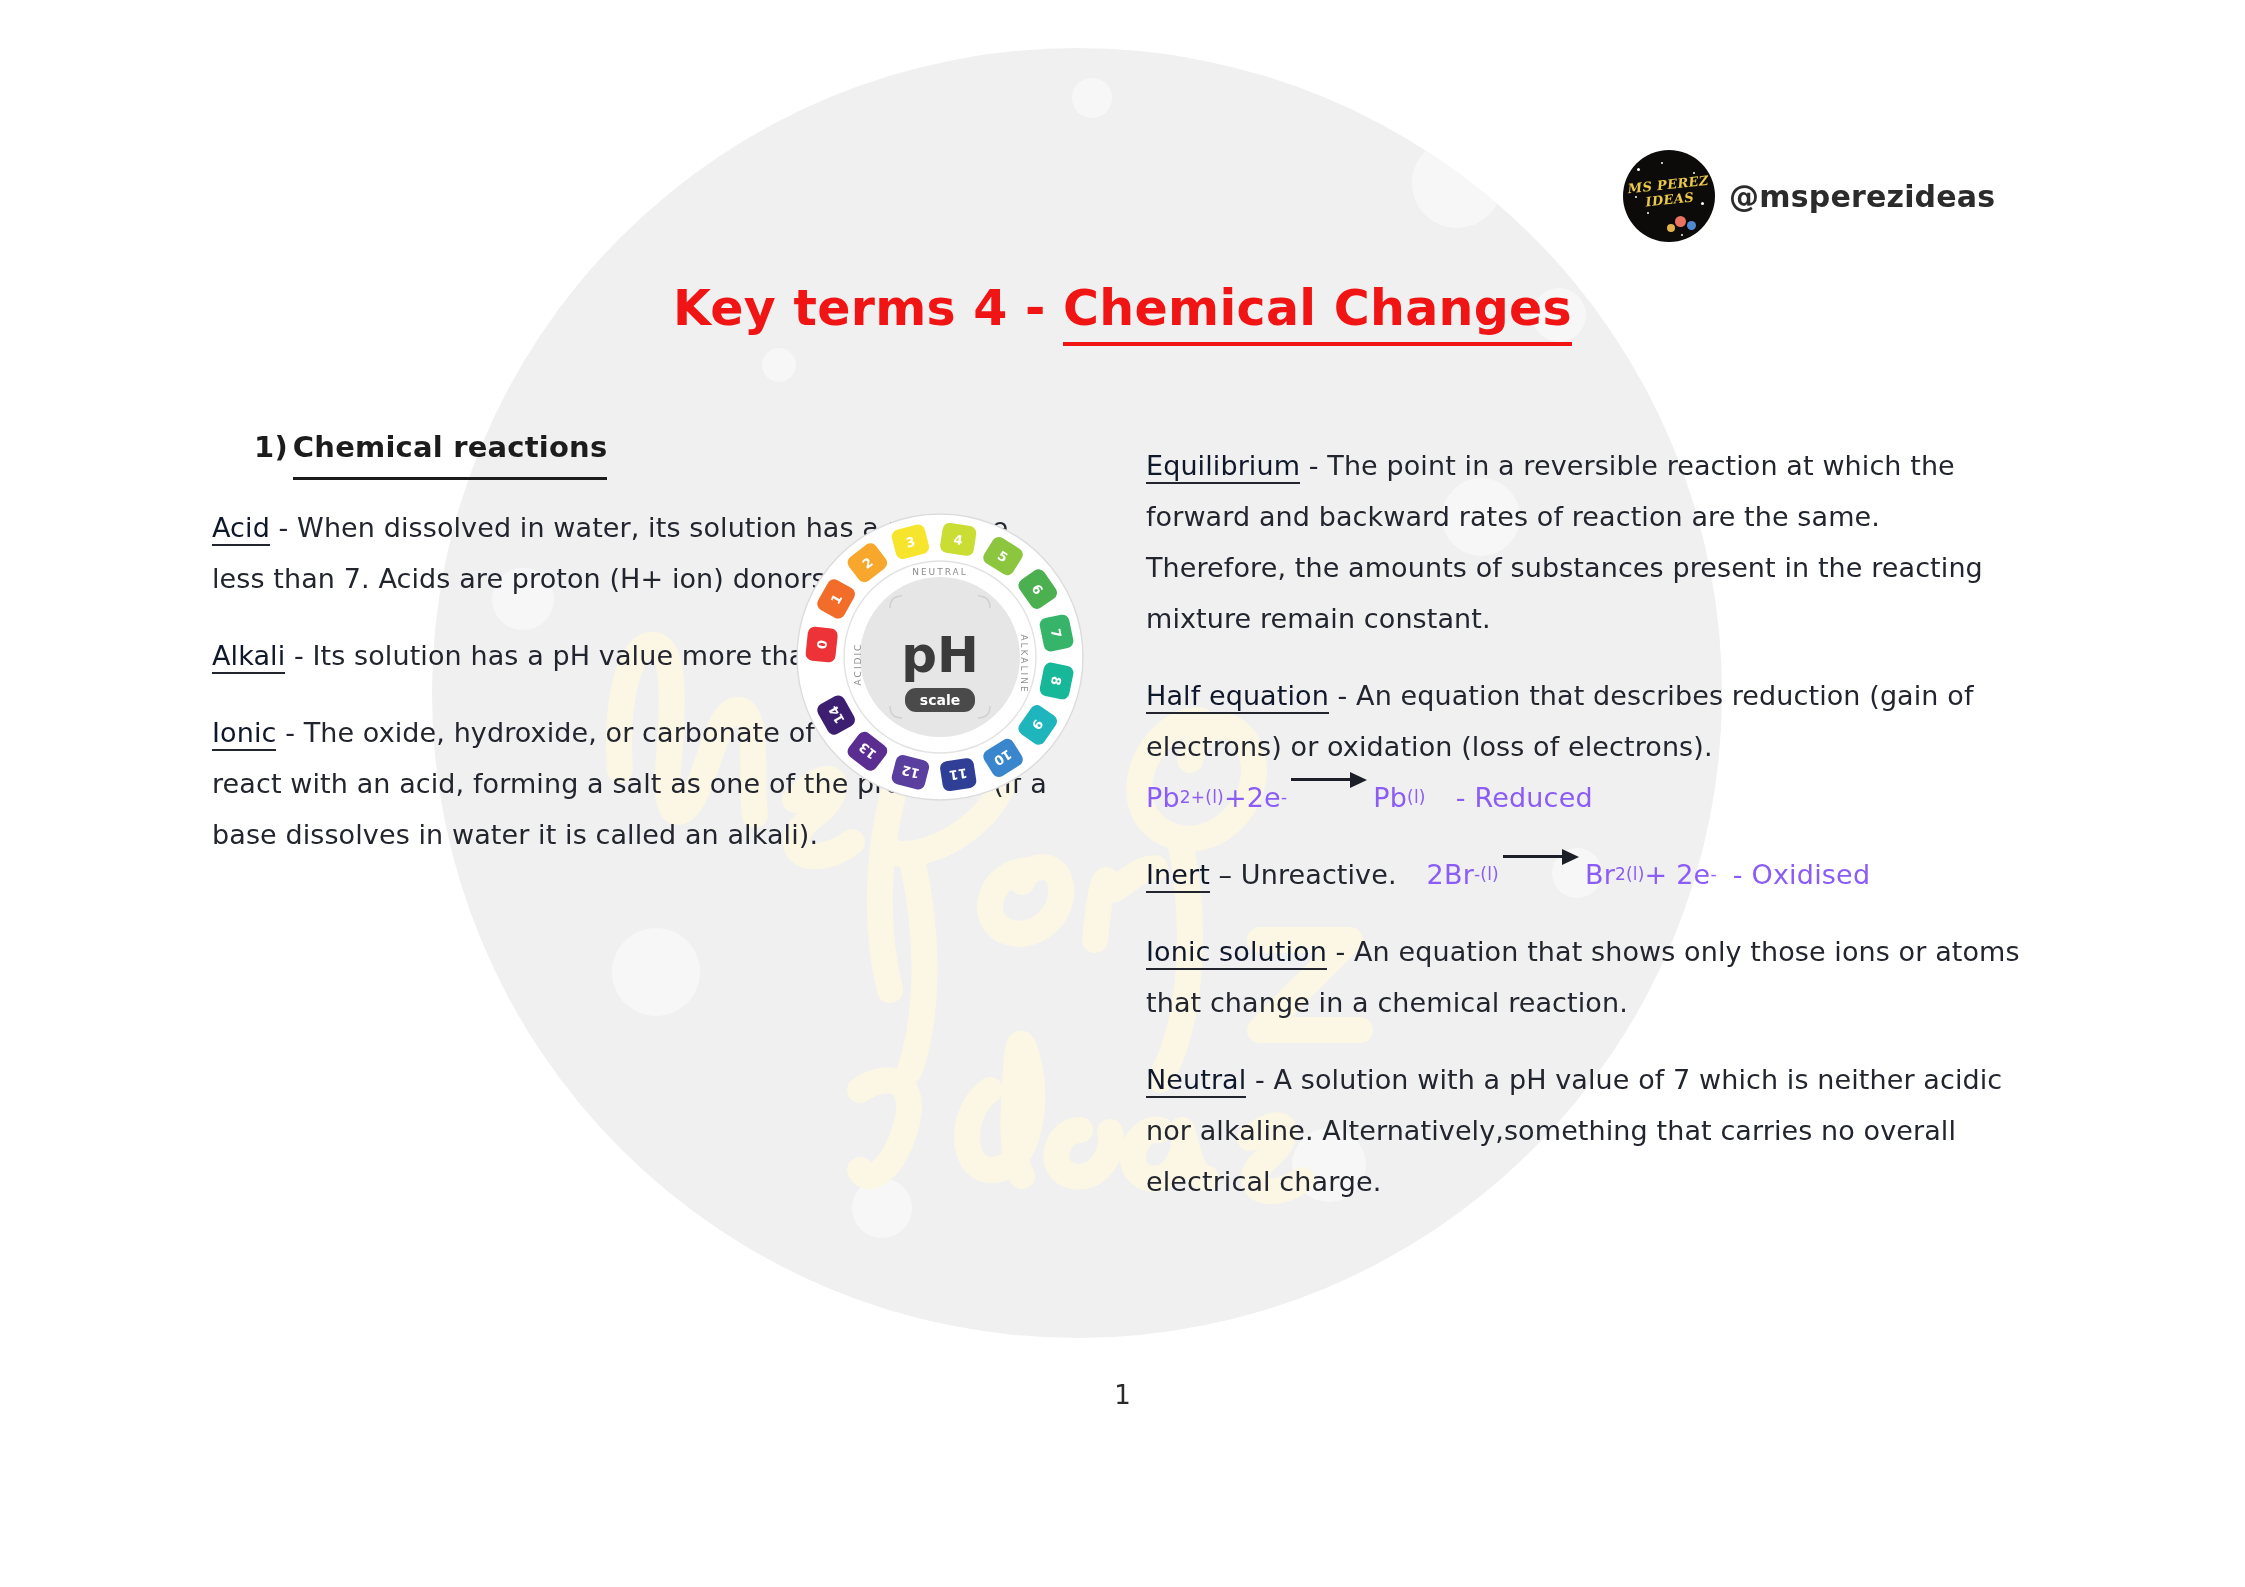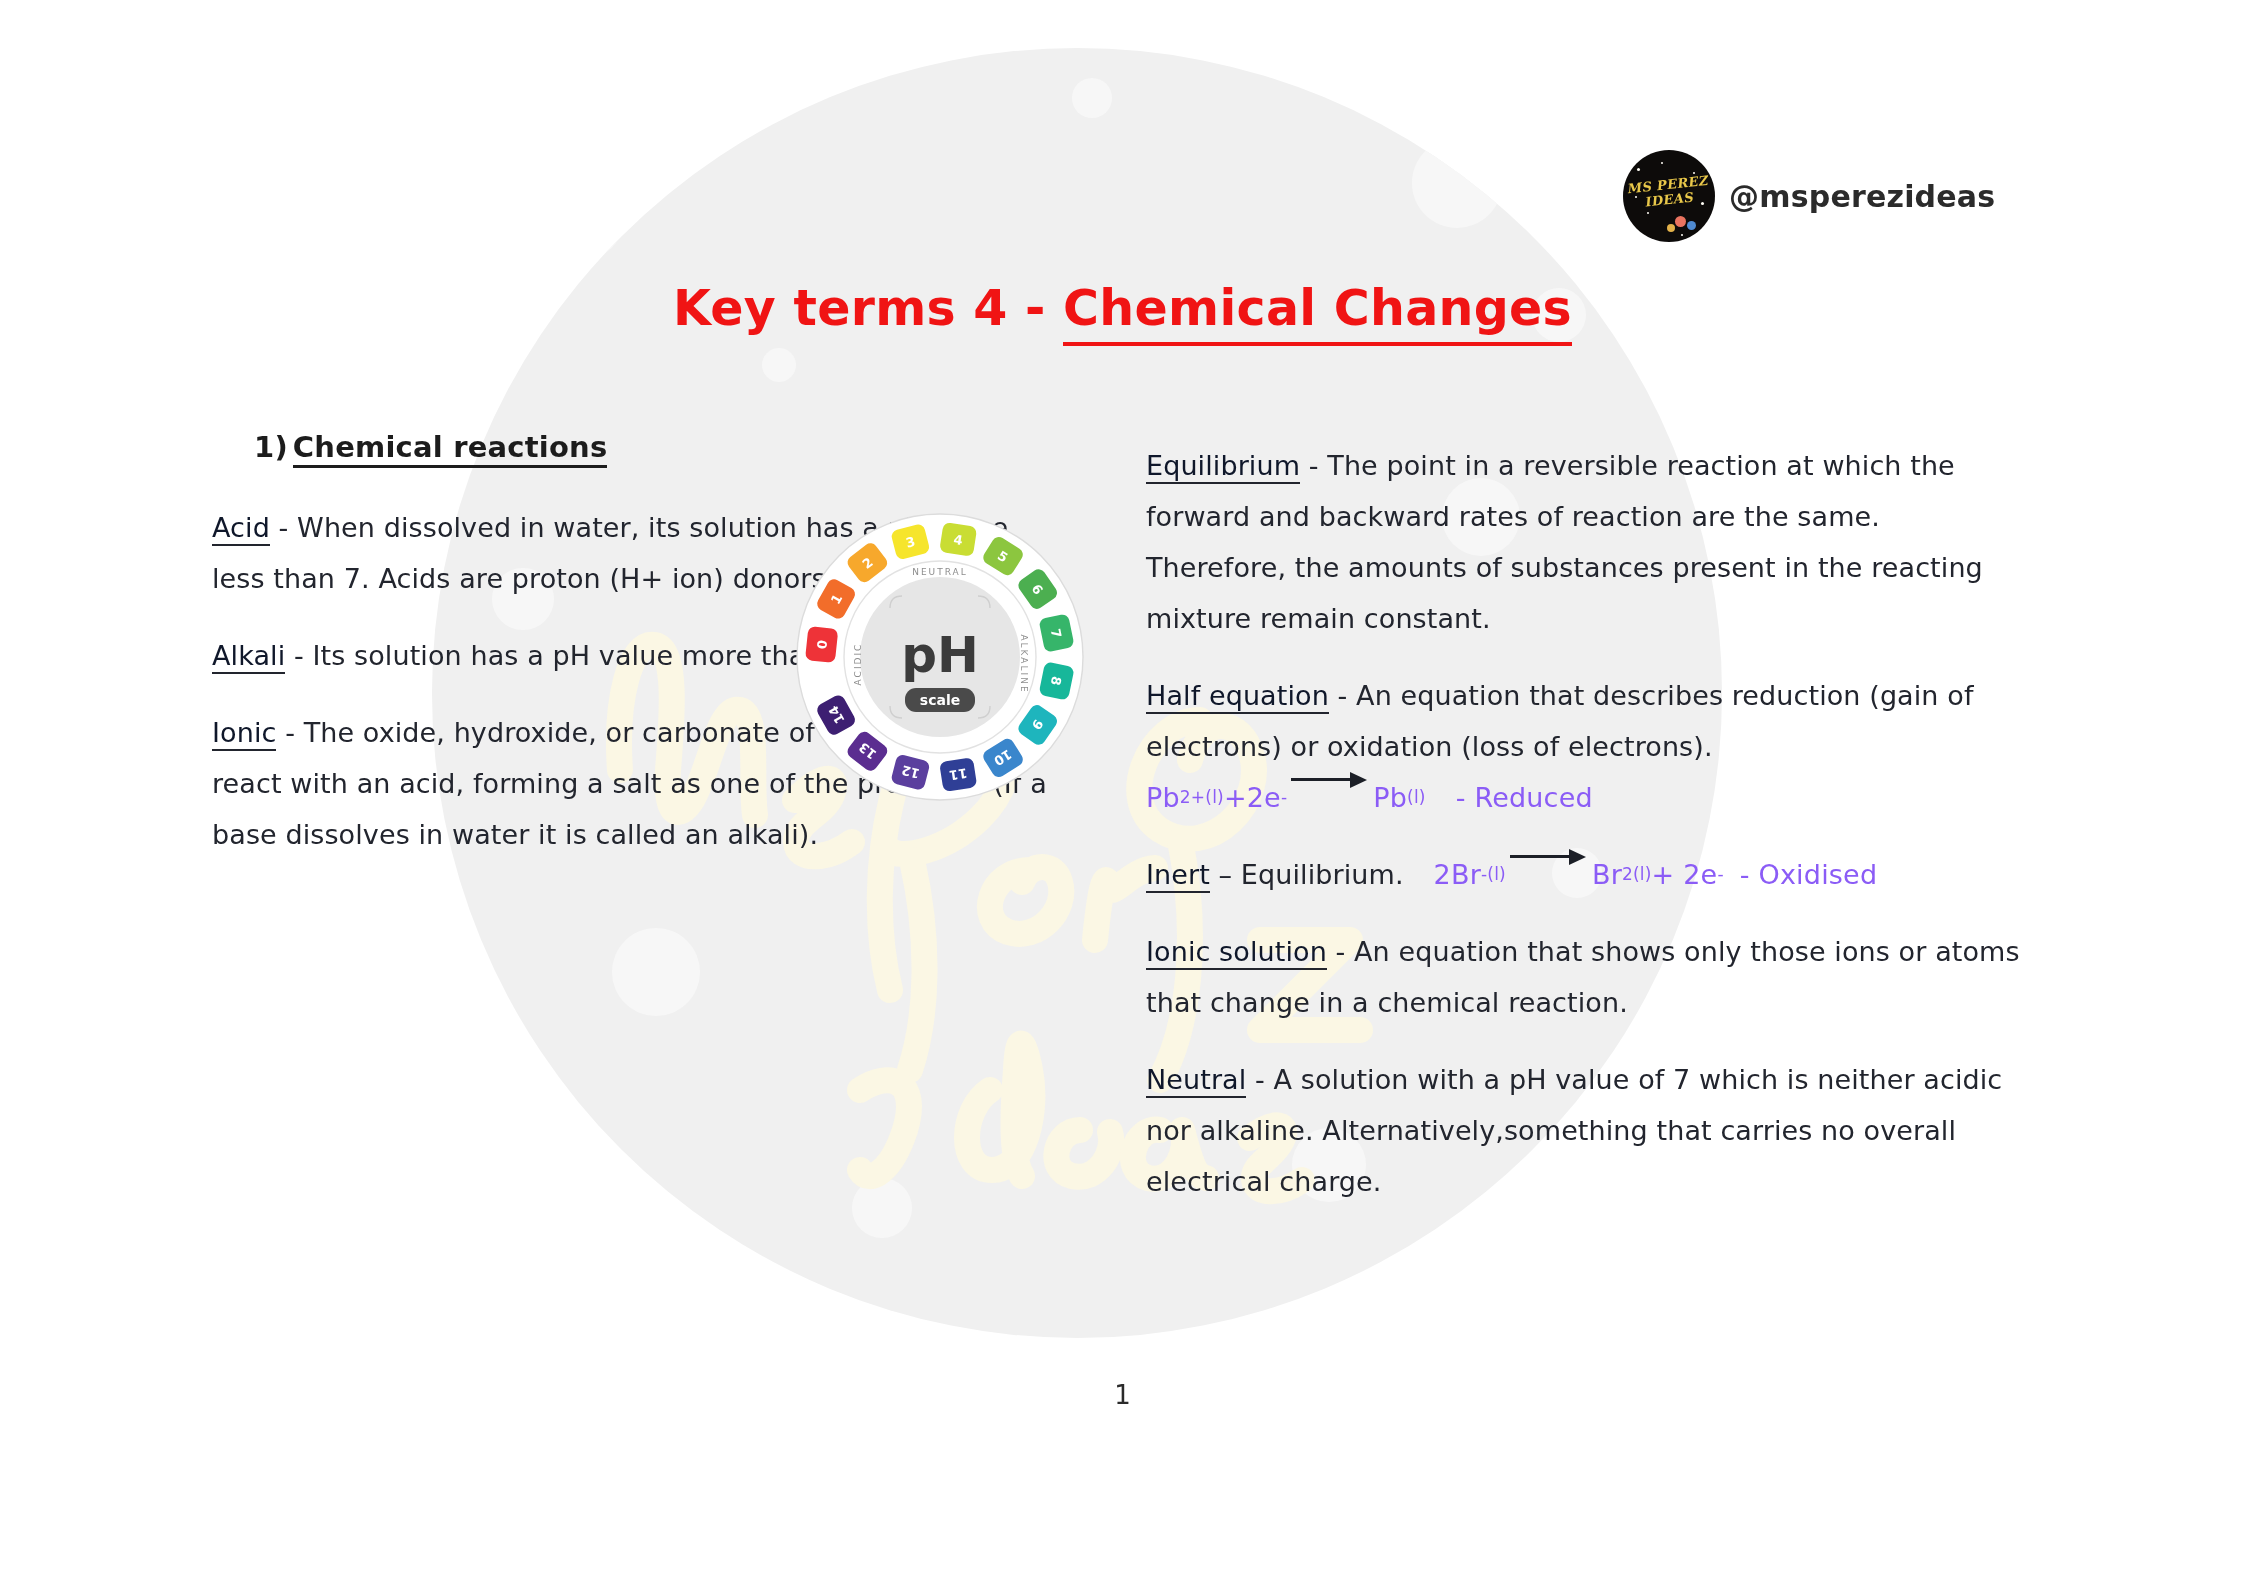--- a/index.html
+++ b/index.html
@@ -139,21 +139,21 @@
   .section-heading {
     font-size: 29px;
     font-weight: 700;
     color: #1c1c1c;
     margin: 0 0 38px 42px;
     letter-spacing: .2px;
   }
   .section-heading .num { margin-right: 5px; }
   .section-heading .ul {
     border-bottom: 3px solid #1c1c1c;
-    padding-bottom: 1px;
+    padding-bottom: 13px;
   }
 
   .entry {
     font-size: 27px;
     line-height: 51px;
     color: #22252e;
     margin: 0 0 26px 0;
     letter-spacing: .1px;
   }
   .entry .term {
@@ -331,21 +331,21 @@
           <sup>-</sup>
           <span class="arrow"></span>
           <span>Pb</span>
           <sub>(l)</sub>
           <span class="sp-30"></span>
           <span class="eq-tag">- Reduced</span>
         </span>
     </p>
 
     <p class="entry">
-      <span class="term">Inert</span><span> – Equilibrium.</span><span class="sp-30"></span><span class="eq">
+      <span class="term">Inert</span><span> – Unreactive.</span><span class="sp-30"></span><span class="eq">
           <span>2Br</span>
           <sup>-</sup>
           <sub>(l)</sub>
           <span class="arrow"></span>
           <span>Br</span>
           <sub>2</sub>
           <sub>(l)</sub>
           <span> + 2e</span>
           <sup>-</sup>
           <span class="sp-16"></span>

